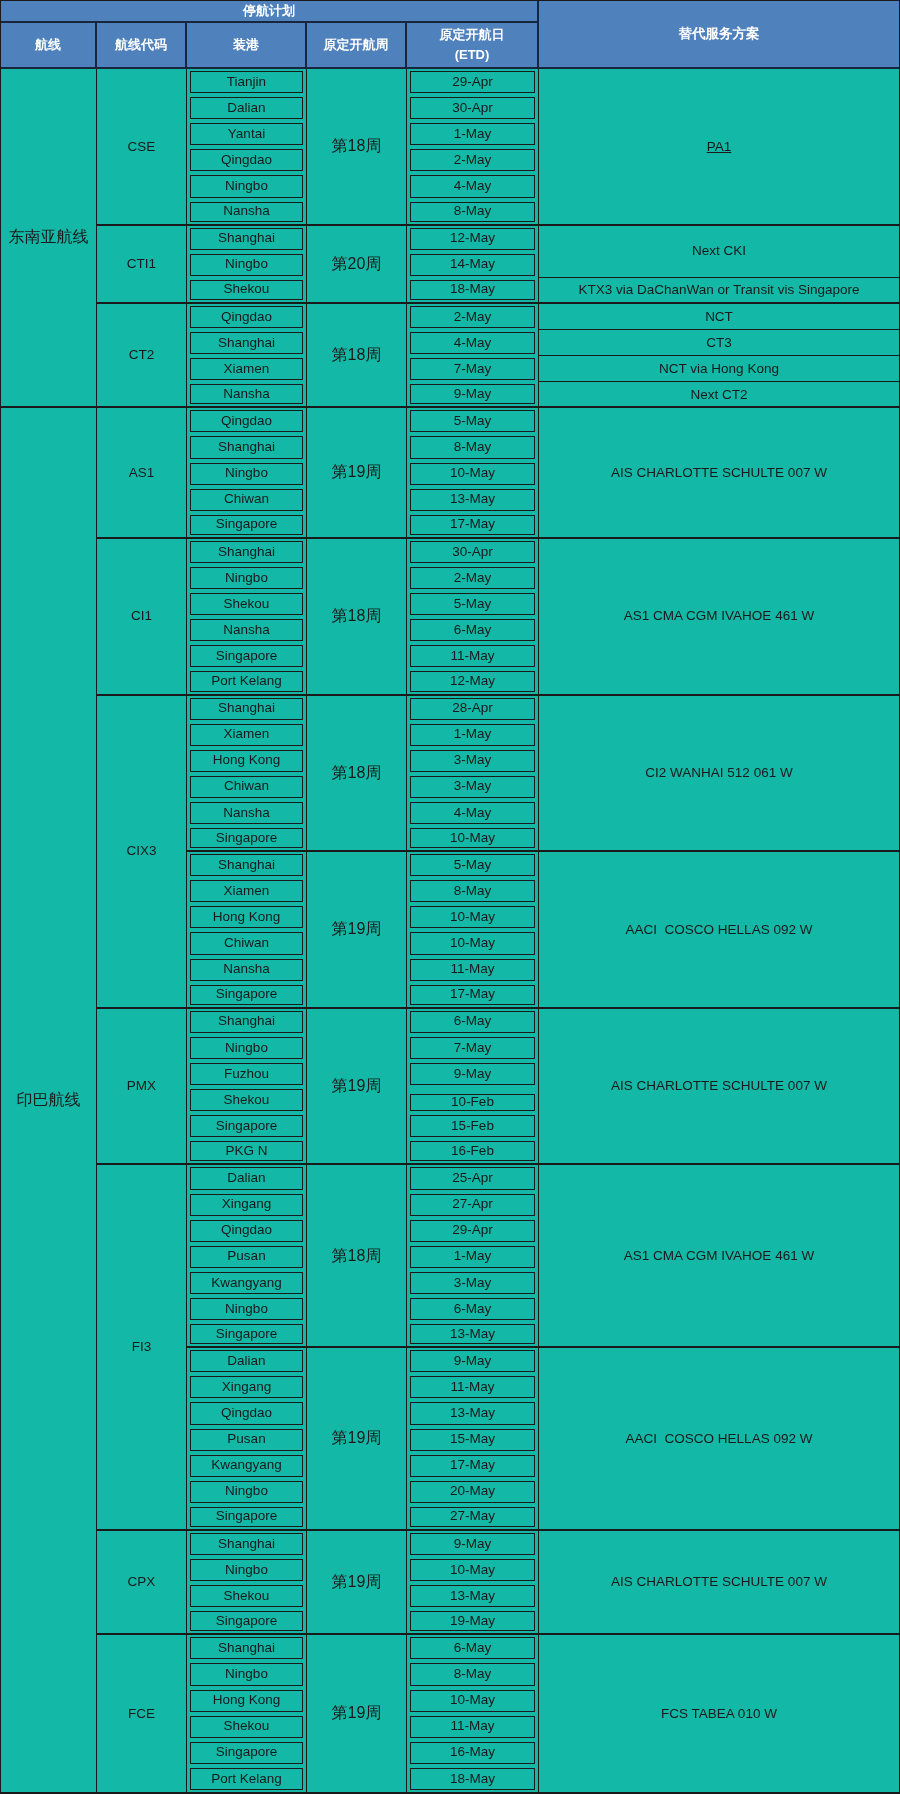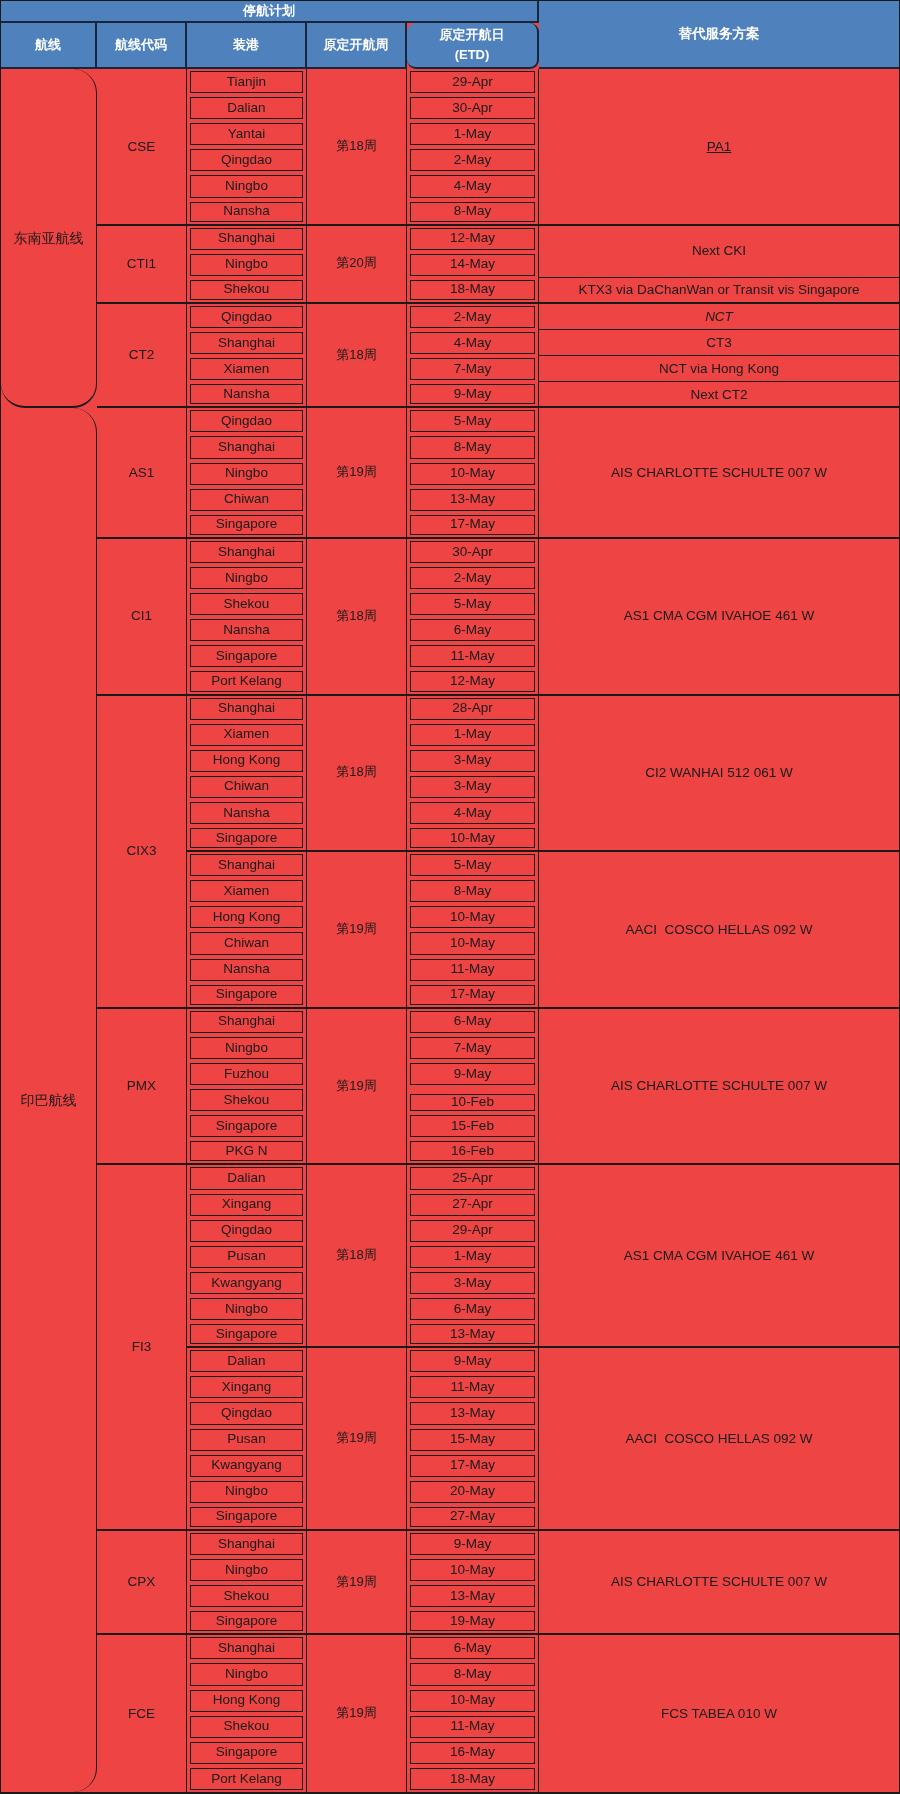--- a/index.html
+++ b/index.html
@@ -4,59 +4,59 @@
 <style>
   html,body{margin:0;padding:0;background:#ffffff;}
   body{width:900px;}
   .table{
     position:relative;
     width:900px;height:1794px;
     box-sizing:border-box;
     display:grid;
     grid-template-columns:96px 90px 120px 100px 132px 1fr;
     grid-template-rows:22px 46px repeat(66,1fr);
-    background:#ef4444;
+    background:#14b8a6;
     border:1px solid var(--bc,#1a1a1a);
     border-bottom:2px solid var(--bc,#1a1a1a);
     font-family:"Liberation Sans",sans-serif;
   }
   .hcell{
     background:var(--hbg,#4F81BD);
     color:var(--htx,#ffffff);
     font-weight:bold;font-size:13px;
     display:flex;align-items:center;justify-content:center;text-align:center;
     box-sizing:border-box;
     border-right:2px solid var(--hbd,#17253d);
     border-bottom:2px solid var(--hbd,#17253d);
   }
   .h-plan{grid-column:1/6;grid-row:1;}
   .h-alt{grid-column:6;grid-row:1/3;border-right:none;font-size:13.5px;}
   .h-route{grid-column:1;grid-row:2;}
   .h-code{grid-column:2;grid-row:2;text-align:right;}
   .h-port{grid-column:3;grid-row:2;}
   .h-week{grid-column:4;grid-row:2;}
-  .h-etd{grid-column:5;grid-row:2;flex-direction:column;line-height:1.55;border-radius:9px;}
+  .h-etd{grid-column:5;grid-row:2;flex-direction:column;line-height:1.55;}
   .cell{
     display:flex;align-items:center;justify-content:center;
     text-align:center;box-sizing:border-box;
     font-size:13.5px;color:#1a1a1a;line-height:1.15;
     white-space:pre-wrap;
   }
   .cr{border-right:1px solid var(--bc,#1a1a1a);}
   .secend{border-bottom:2px solid var(--bc,#1a1a1a);}
   .altdiv{border-bottom:1px solid var(--bc,#1a1a1a);}
   .boxcell{box-sizing:border-box;display:flex;padding:2px 3px;}
   .bi{
     flex:1;box-sizing:border-box;
     border:1px solid var(--bc,#1a1a1a);
     display:flex;align-items:center;justify-content:center;
     font-size:13.5px;color:#1a1a1a;line-height:1.1;white-space:pre-wrap;
   }
-  .group{font-size:14px;border-radius:24px;}
-  .week{font-size:13px;}
+  .group{font-size:16px;}
+  .week{font-size:16px;}
 </style>
 </head>
 <body>
 
 <div class="table" id="grid">
   <div class="hcell h-plan">停航计划</div>
   <div class="hcell h-alt">替代服务方案</div>
   <div class="hcell h-route">航线</div>
   <div class="hcell h-code">航线代码</div>
   <div class="hcell h-port">装港</div>
@@ -145,21 +145,21 @@
     </div>
     <div class="boxcell cr" style="grid-area: 14 / 5 / span 1;">
       <div class="bi">7-May</div>
     </div>
     <div class="boxcell cr secend" style="grid-area: 15 / 3 / span 1;">
       <div class="bi">Nansha</div>
     </div>
     <div class="boxcell cr secend" style="grid-area: 15 / 5 / span 1;">
       <div class="bi">9-May</div>
     </div>
-    <div class="cell alt altdiv" style="grid-area: 12 / 6 / span 1; font-style: italic;">NCT</div>
+    <div class="cell alt altdiv" style="grid-area: 12 / 6 / span 1;">NCT</div>
     <div class="cell alt altdiv" style="grid-area: 13 / 6 / span 1;">CT3</div>
     <div class="cell alt altdiv" style="grid-area: 14 / 6 / span 1;">NCT via Hong Kong</div>
     <div class="cell alt secend" style="grid-area: 15 / 6 / span 1;">Next CT2</div>
     <div class="cell cr code secend" style="grid-area: 16 / 2 / span 5;">AS1</div>
     <div class="cell cr week secend" style="grid-area: 16 / 4 / span 5;">第19周</div>
     <div class="boxcell cr" style="grid-area: 16 / 3 / span 1;">
       <div class="bi">Qingdao</div>
     </div>
     <div class="boxcell cr" style="grid-area: 16 / 5 / span 1;">
       <div class="bi">5-May</div>

